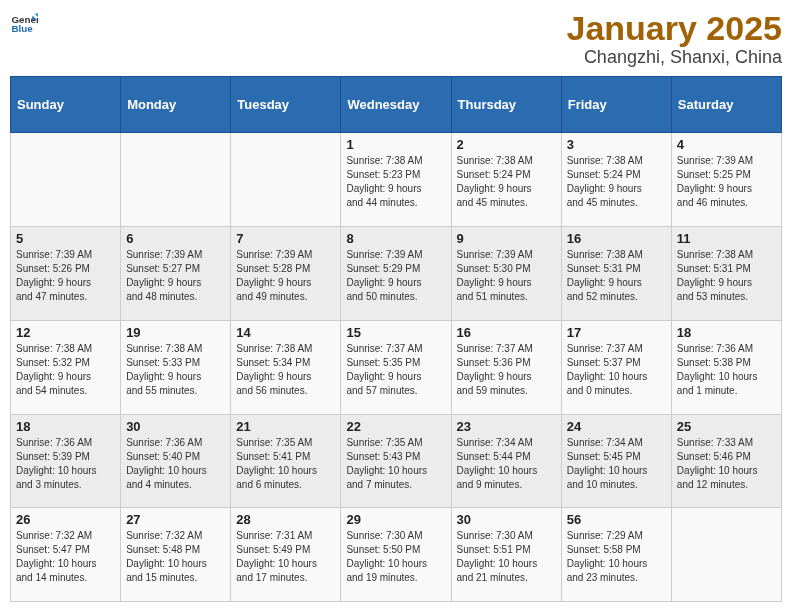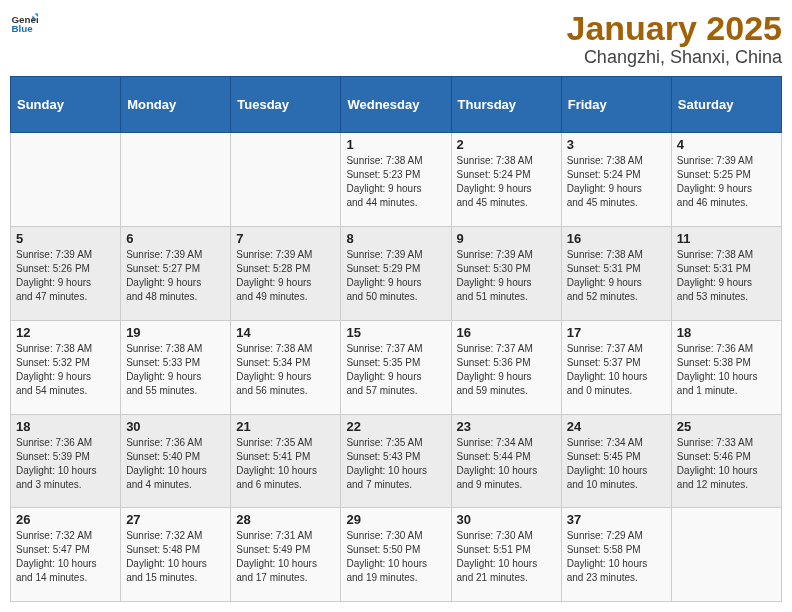--- a/index.html
+++ b/index.html
@@ -341,21 +341,21 @@
 and 19 minutes.</div>
           </td>
           <td>
             <span class="day-number">30</span>
             <div class="day-info" style="white-space: pre-line;">Sunrise: 7:30 AM
 Sunset: 5:51 PM
 Daylight: 10 hours
 and 21 minutes.</div>
           </td>
           <td>
-            <span class="day-number">37</span>
+            <span class="day-number">56</span>
             <div class="day-info" style="white-space: pre-line;">Sunrise: 7:29 AM
 Sunset: 5:58 PM
 Daylight: 10 hours
 and 23 minutes.</div>
           </td>
           <td class="empty-cell"></td>
         </tr>
       </tbody>
   </table>
 </div>

